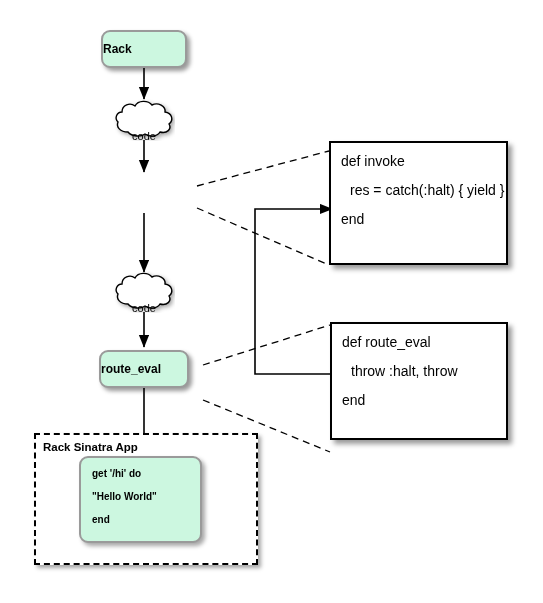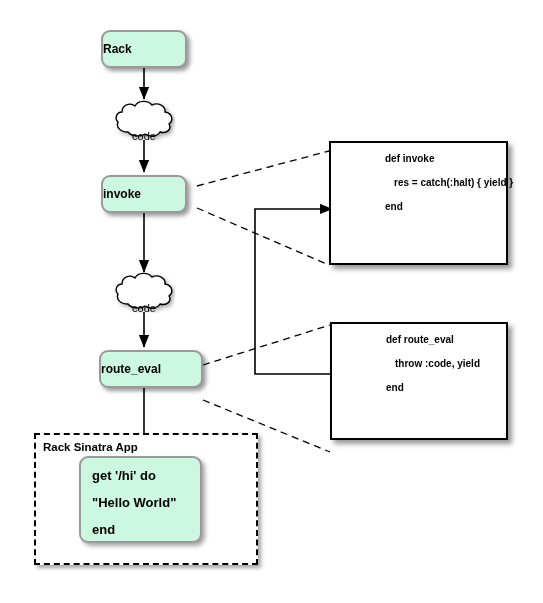--- a/index.html
+++ b/index.html
@@ -64,26 +64,25 @@
   .codebox {
     position: absolute;
     background: #ffffff;
     border: 2px solid #000000;
     box-shadow: 4px 4px 5px rgba(0,0,0,0.40);
     box-sizing: border-box;
     z-index: 4;
     padding: 10px 0 0 10px;
   }
   .codebox .line {
-    font-size: 10px;
-    font-weight: bold;
+    font-size: 14px;
+    font-weight: normal;
     color: #000000;
     margin-bottom: 13px;
     white-space: pre;
-    margin-left: 44px;
   }
   .codebox .line.indent {
     padding-left: 9px;
   }
 
   
   .dashed-box {
     position: absolute;
     background: #ffffff;
     border: 2px dashed #000000;
@@ -104,21 +103,21 @@
     position: absolute;
     background: #ccf7e0;
     border: 2px solid #9a9a9a;
     border-radius: 9px;
     box-shadow: 3px 3px 4px rgba(0,0,0,0.35);
     box-sizing: border-box;
     padding: 10px 0 0 11px;
     z-index: 6;
   }
   .app-code .line {
-    font-size: 13px;
+    font-size: 10px;
     font-weight: bold;
     color: #000000;
     margin-bottom: 12px;
     white-space: pre;
   }
 </style>
 </head>
 <body>
 
 <div id="canvas">
@@ -156,47 +155,44 @@
   <div class="cloud" style="left:113px; top:99px; width:62px; height:42px;">
     <svg width="62" height="42" viewBox="0 0 62 42">
       <path d="M15,33 C7,33 3,28 5,23 C1,19 4,13 9,13 C9,6 17,3 22,7
                C25,1 35,1 39,6 C45,3 53,7 52,13 C59,14 61,21 56,25
                C59,30 54,35 47,33 C44,38 36,38 32,35
                C28,38 19,38 15,33 Z" fill="#ffffff" stroke="#000000" stroke-width="1.4" style="filter: drop-shadow(2px 2px 2px rgba(0,0,0,0.35));"></path>
     </svg>
     <span class="cloud-label">code</span>
   </div>
 
-  <div class="node" style="left:101px; top:175px; width:86px; height:38px;">
-    <span>invoke</span>
-  </div>
 
   <div class="cloud" style="left:113px; top:271px; width:62px; height:42px;">
     <svg width="62" height="42" viewBox="0 0 62 42">
       <path d="M15,33 C7,33 3,28 5,23 C1,19 4,13 9,13 C9,6 17,3 22,7
                C25,1 35,1 39,6 C45,3 53,7 52,13 C59,14 61,21 56,25
                C59,30 54,35 47,33 C44,38 36,38 32,35
                C28,38 19,38 15,33 Z" fill="#ffffff" stroke="#000000" stroke-width="1.4" style="filter: drop-shadow(2px 2px 2px rgba(0,0,0,0.35));"></path>
     </svg>
     <span class="cloud-label">code</span>
   </div>
 
-  <div class="node" style="left:99px; top:350px; width:104px; height:38px;">
+  <div class="node" style="left:99px; top:350px; width:90px; height:38px;">
     <span>route_eval</span>
   </div>
 
   <div class="codebox" style="left:329px; top:141px; width:179px; height:124px;">
     <div class="line">def invoke</div>
     <div class="line indent">res = catch(:halt) { yield }</div>
     <div class="line">end</div>
   </div>
 
   <div class="codebox" style="left:330px; top:322px; width:178px; height:118px;">
     <div class="line">def route_eval</div>
-    <div class="line indent">throw :code, yield</div>
+    <div class="line indent">throw :halt, throw</div>
     <div class="line">end</div>
   </div>
 
   <div class="dashed-box" style="left:34px; top:433px; width:224px; height:132px;">
     <span class="box-title">Rack Sinatra App</span>
   </div>
 
   <div class="app-code" style="left:79px; top:456px; width:123px; height:87px;">
     <div class="line">get '/hi' do</div>
     <div class="line">"Hello World"</div>

